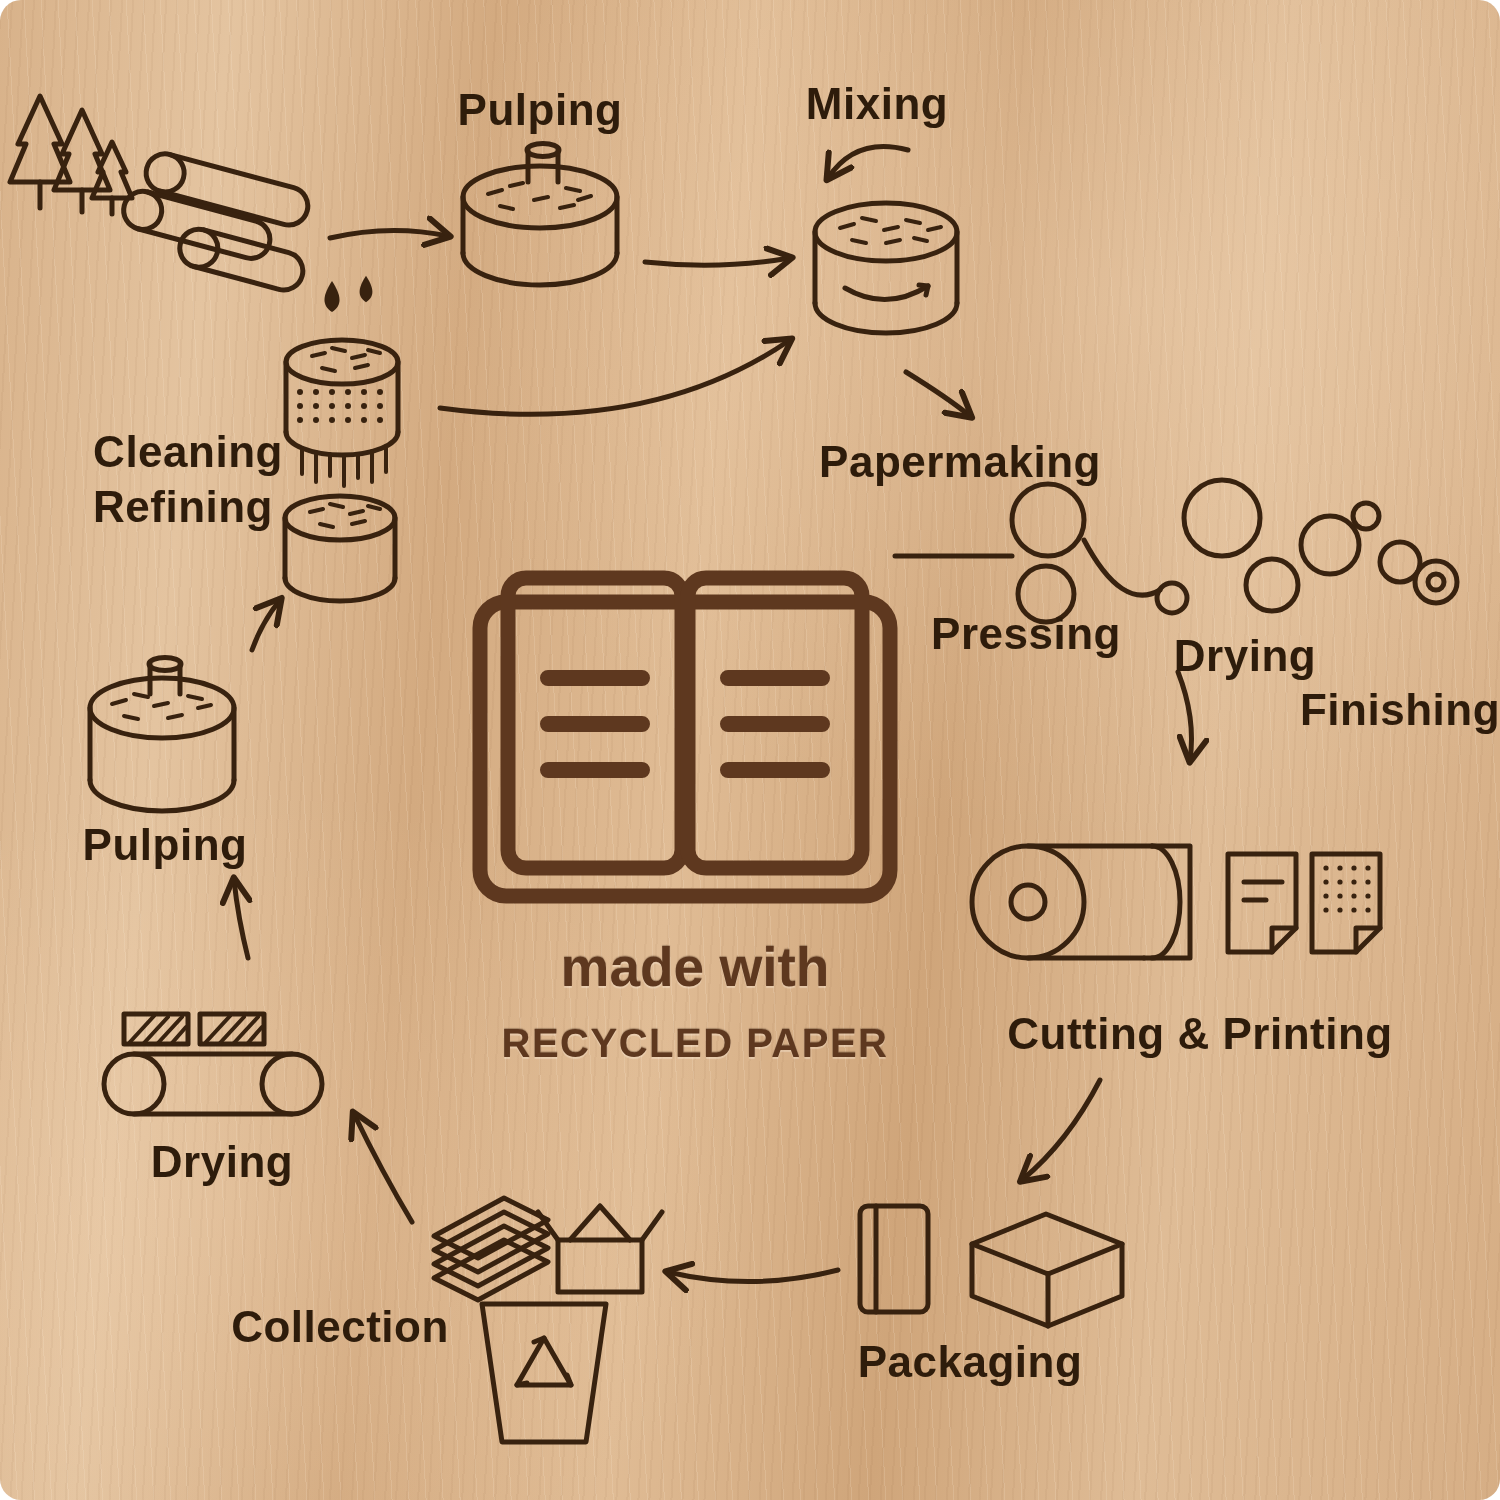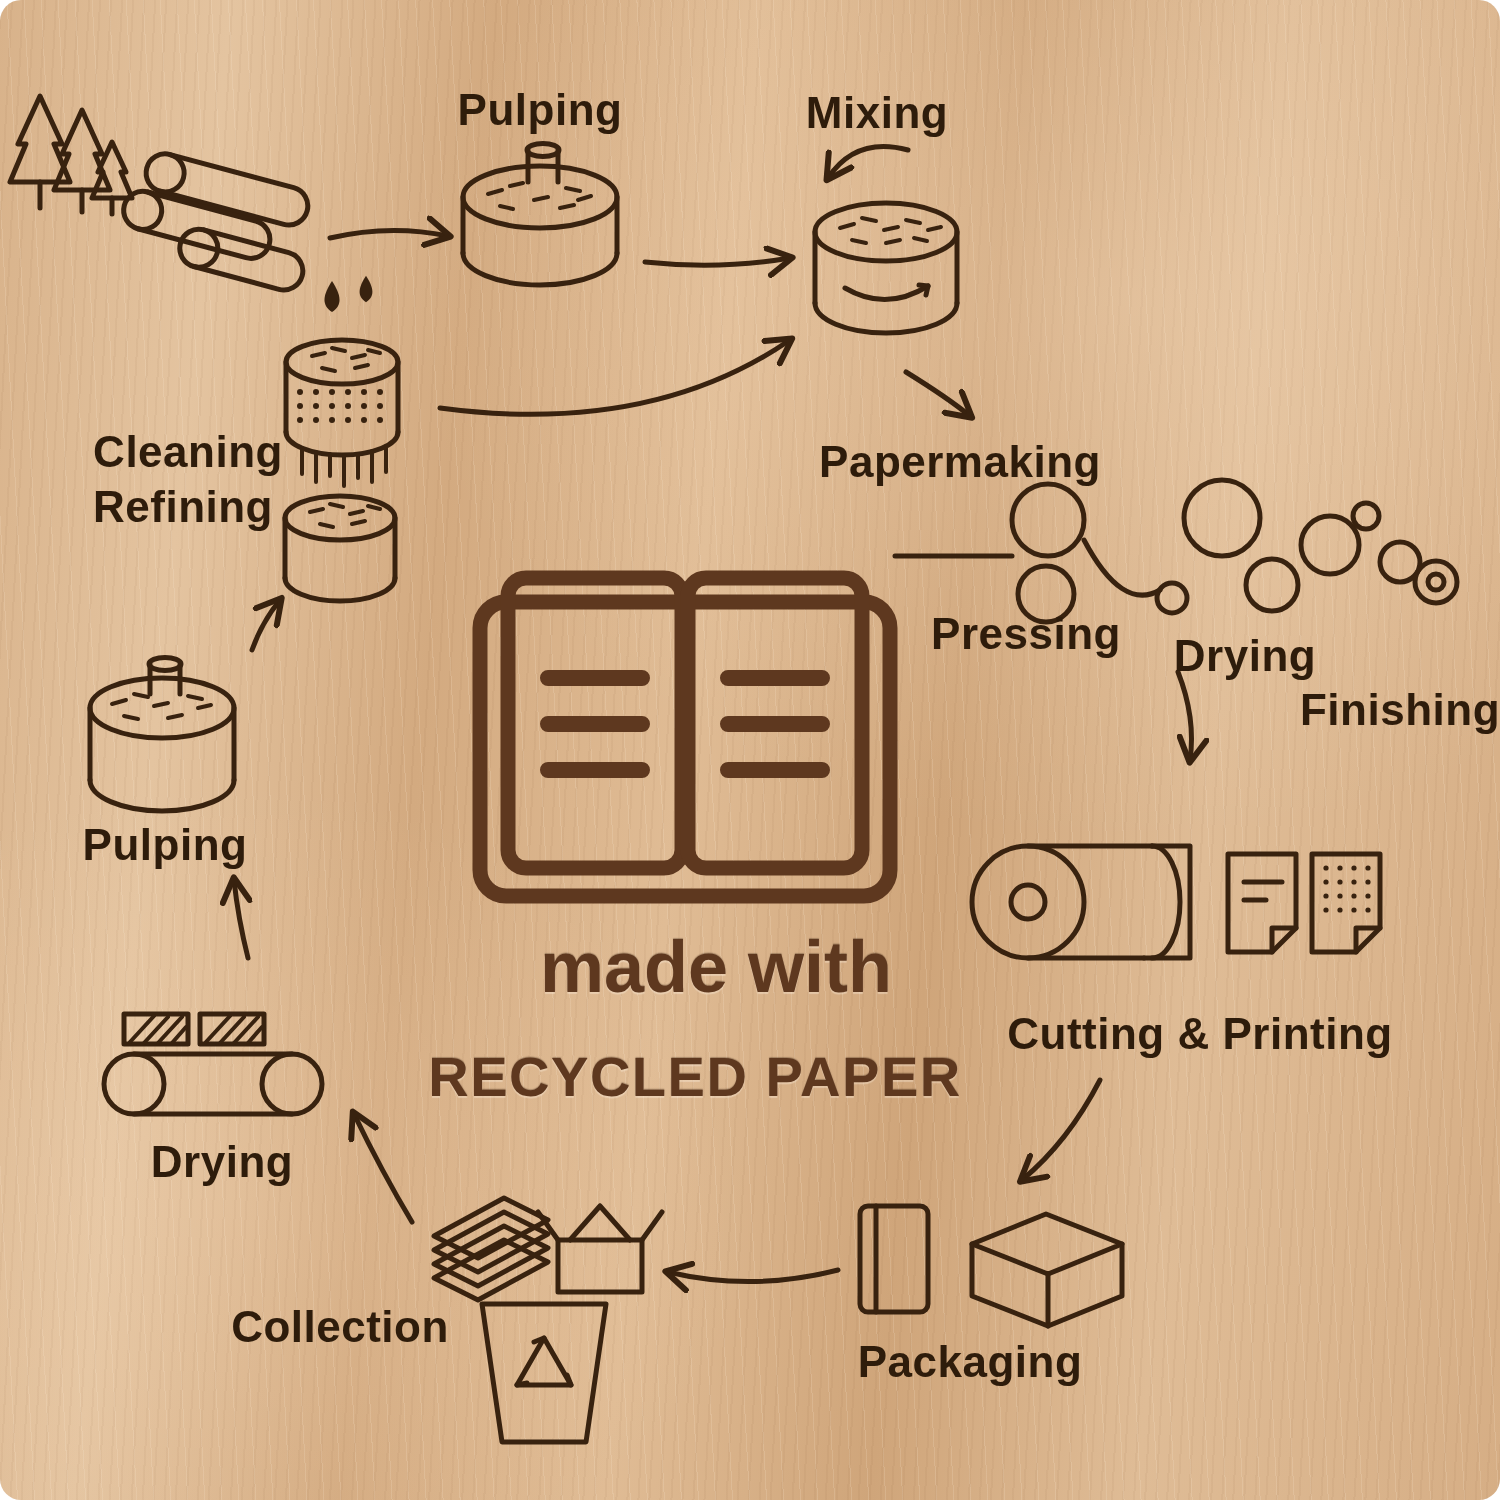--- a/index.html
+++ b/index.html
@@ -15,29 +15,27 @@
     border-radius: 21px;
   }
   svg.art{position:absolute;left:0;top:0;}
   .lbl{
     position:absolute;transform:translate(-50%,-50%);
     font-weight:700;font-size:44px;letter-spacing:0.5px;
     color:#2e1c0b;white-space:nowrap;
   }
   .title-small{
     position:absolute;transform:translate(-50%,-50%);
-    font-weight:700;font-size:72px;color:#5e381f;white-space:nowrap;
+    font-weight:700;font-size:55px;color:#5e381f;white-space:nowrap;
     text-shadow:0 2px 1px rgba(255,244,228,0.35), 0 -1px 1px rgba(40,20,5,0.3);
-    margin-left:21px;
   }
   .title-big{
     position:absolute;transform:translate(-50%,-50%);
-    font-weight:700;font-size:56px;letter-spacing:1.5px;color:#5e381f;white-space:nowrap;
+    font-weight:700;font-size:40px;letter-spacing:1.5px;color:#5e381f;white-space:nowrap;
     text-shadow:0 2px 1px rgba(255,244,228,0.35), 0 -1px 1px rgba(40,20,5,0.3);
-    margin-top:33px;
   }
 </style>
 </head>
 <body>
 
 <div class="stage">
 
   <svg class="art" width="1500" height="1500" viewBox="0 0 1500 1500">
     <defs>
       <marker id="ah" viewBox="0 0 12 12" refX="9" refY="6" markerWidth="6.5" markerHeight="6.5" orient="auto">
@@ -262,21 +260,21 @@
       <rect x="508" y="578" width="174" height="290" rx="18"></rect>
       <rect x="688" y="578" width="174" height="290" rx="18"></rect>
       <g stroke-width="16">
         <path d="M548,678 H642 M548,724 H642 M548,770 H642"></path>
         <path d="M728,678 H822 M728,724 H822 M728,770 H822"></path>
       </g>
     </g>
   </svg>
 
   <div class="lbl" style="left:540px;top:110px;">Pulping</div>
-  <div class="lbl" style="left:877px;top:113px;text-align:center;">Mixing</div>
+  <div class="lbl" style="left:877px;top:104px;text-align:center;">Mixing</div>
   <div class="lbl" style="left:188px;top:452px;">Cleaning</div>
   <div class="lbl" style="left:960px;top:462px;">Papermaking</div>
   <div class="lbl" style="left:183px;top:507px;">Refining</div>
   <div class="lbl" style="left:1026px;top:634px;">Pressing</div>
   <div class="lbl" style="left:1245px;top:656px;text-align:right;">Drying</div>
   <div class="lbl" style="left:1400px;top:710px;text-align:center;">Finishing</div>
   <div class="lbl" style="left:165px;top:845px;">Pulping</div>
   <div class="lbl" style="left:1200px;top:1022px;margin-top:12px;">Cutting &amp; Printing</div>
   <div class="lbl" style="left:222px;top:1162px;">Drying</div>
   <div class="lbl" style="left:340px;top:1327px;">Collection</div>

